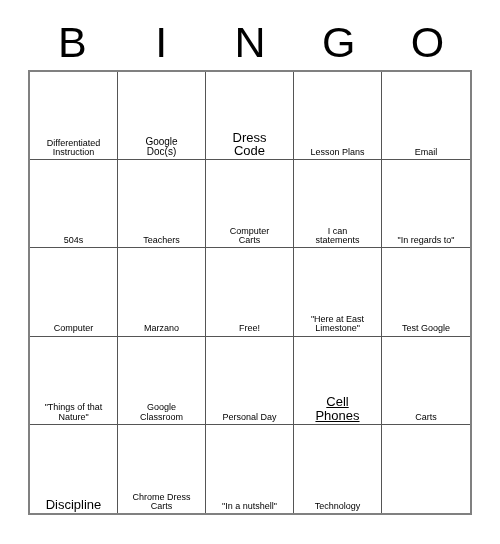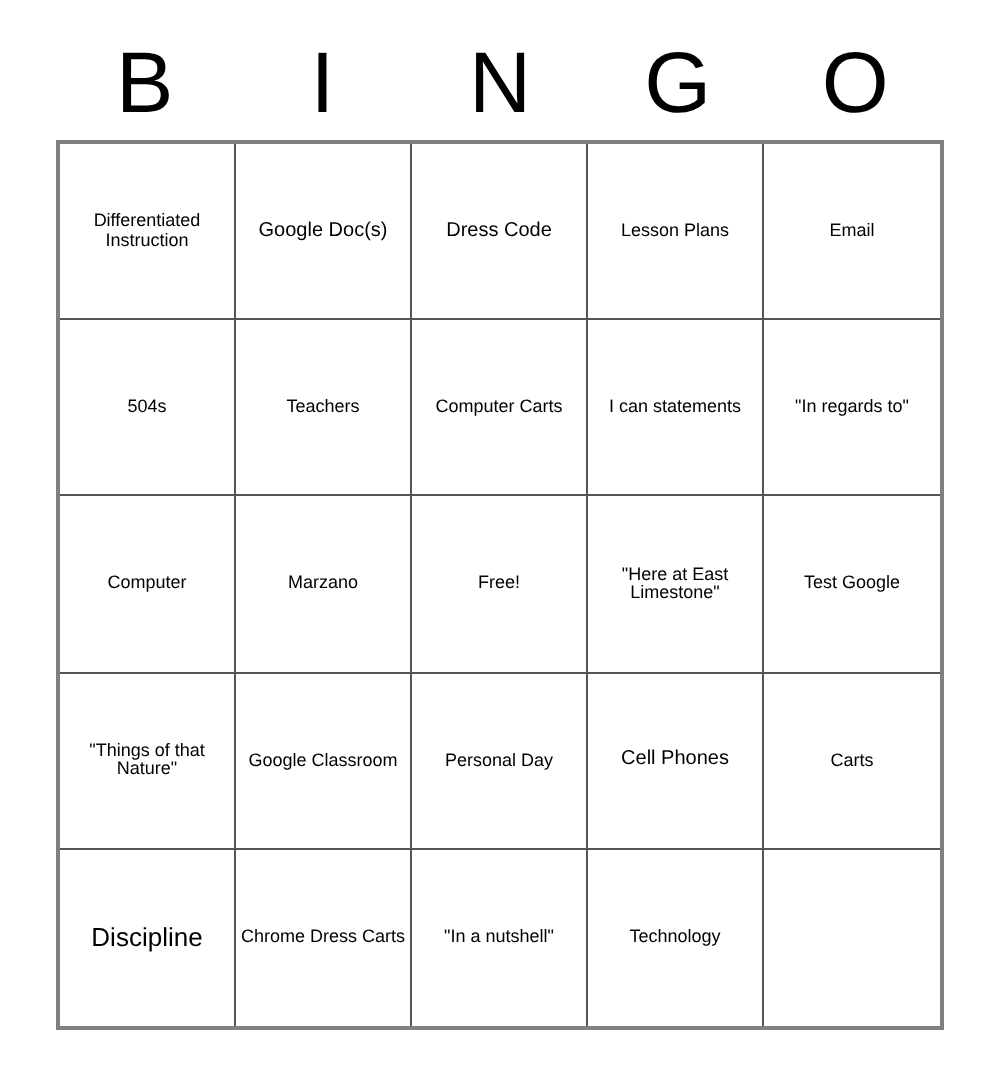--- a/index.html
+++ b/index.html
@@ -61,24 +61,24 @@
     border-right: 2px solid #808080;
     border-bottom: 2px solid #808080;
     box-sizing: border-box;
     background: #ffffff;
   }
   .cell {
     border-right: 1px solid #555555;
     border-bottom: 1px solid #555555;
     box-sizing: border-box;
     display: flex;
-    align-items: center;
+    align-items: flex-end;
     justify-content: center;
     text-align: center;
-    padding: 2px 2px;
+    padding: 2px 12px;
     overflow: hidden;
     background: #ffffff;
   }
   .cell:nth-child(5n) { border-right: none; }
   .cell:nth-child(n+21) { border-bottom: none; }
 
   .cell-text {
     display: block;
     width: 100%;
     line-height: 1.02;
@@ -103,21 +103,21 @@
 
   <div class="grid" id="bingo-grid">
 
   <div class="cell">
         <span class="cell-text" style="font-size: 9px;">Differentiated Instruction</span>
       </div>
       <div class="cell">
         <span class="cell-text" style="font-size: 10px;">Google Doc(s)</span>
       </div>
       <div class="cell">
-        <span class="cell-text" style="font-size: 10px;">Dress Code</span>
+        <span class="cell-text" style="font-size: 13px;">Dress Code</span>
       </div>
       <div class="cell">
         <span class="cell-text" style="font-size: 9px;">Lesson Plans</span>
       </div>
       <div class="cell">
         <span class="cell-text" style="font-size: 9px;">Email</span>
       </div>
       <div class="cell">
         <span class="cell-text" style="font-size: 9px;">504s</span>
       </div>
@@ -151,21 +151,21 @@
       <div class="cell">
         <span class="cell-text" style="font-size: 9px;">"Things of that Nature"</span>
       </div>
       <div class="cell">
         <span class="cell-text" style="font-size: 9px;">Google Classroom</span>
       </div>
       <div class="cell">
         <span class="cell-text" style="font-size: 9px;">Personal Day</span>
       </div>
       <div class="cell">
-        <span class="cell-text" style="font-size: 10px;">Cell Phones</span>
+        <span class="cell-text" style="font-size: 13px; text-decoration: underline;">Cell Phones</span>
       </div>
       <div class="cell">
         <span class="cell-text" style="font-size: 9px;">Carts</span>
       </div>
       <div class="cell">
         <span class="cell-text" style="font-size: 13px;">Discipline</span>
       </div>
       <div class="cell">
         <span class="cell-text" style="font-size: 9px;">Chrome Dress Carts</span>
       </div>

